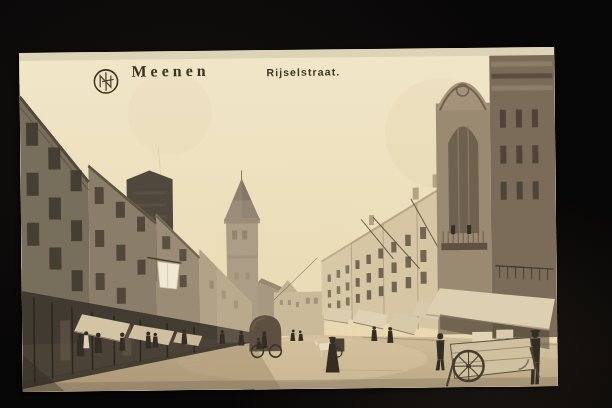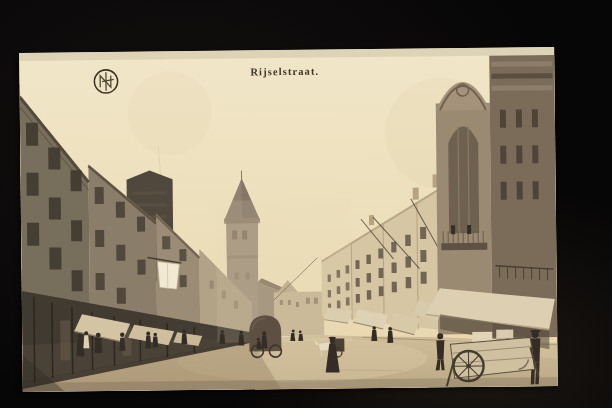--- a/index.html
+++ b/index.html
@@ -20,23 +20,23 @@
   .card-header{position:absolute;left:0;top:0;width:535px;height:50px;z-index:3;}
   .logo{
     position:absolute;left:72px;top:15px;width:29px;height:29px;
   }
   .title{
     position:absolute;left:112px;top:11px;
     font-size:16px;font-weight:600;letter-spacing:4px;color:#3a3222;
     font-family:"Liberation Serif", serif;
   }
   .caption{
-    position:absolute;left:231px;top:16px;
+    position:absolute;left:247px;top:16px;
     font-size:10.5px;font-weight:700;letter-spacing:1.1px;color:#3d3524;
-    font-family:Liberation Serif, serif;
+    font-family:Liberation Sans, sans-serif;
   }
 </style>
 </head>
 <body>
 
 <div class="stage">
   <div class="postcard">
 
     <svg class="photo-svg" viewBox="0 0 535 339" xmlns="http://www.w3.org/2000/svg">
       <defs>
@@ -407,17 +407,18 @@
 
     <div class="card-header">
       <svg class="logo" viewBox="0 0 30 30" xmlns="http://www.w3.org/2000/svg">
         <circle cx="15" cy="15" r="12" fill="none" stroke="#3b3322" stroke-width="1.6"></circle>
         <g stroke="#3b3322" stroke-width="1.3" fill="none" opacity="0.9">
           <line x1="15" y1="5.5" x2="15" y2="24.5"></line>
           <path d="M9,21 L9,9 L20,21 L20,9"></path>
           <line x1="11" y1="15" x2="23" y2="13"></line>
         </g>
       </svg>
+      <div class="title">Meenen</div>
       <div class="caption">Rijselstraat.</div>
     </div>
 
   </div>
 </div>
 
 </body></html>

